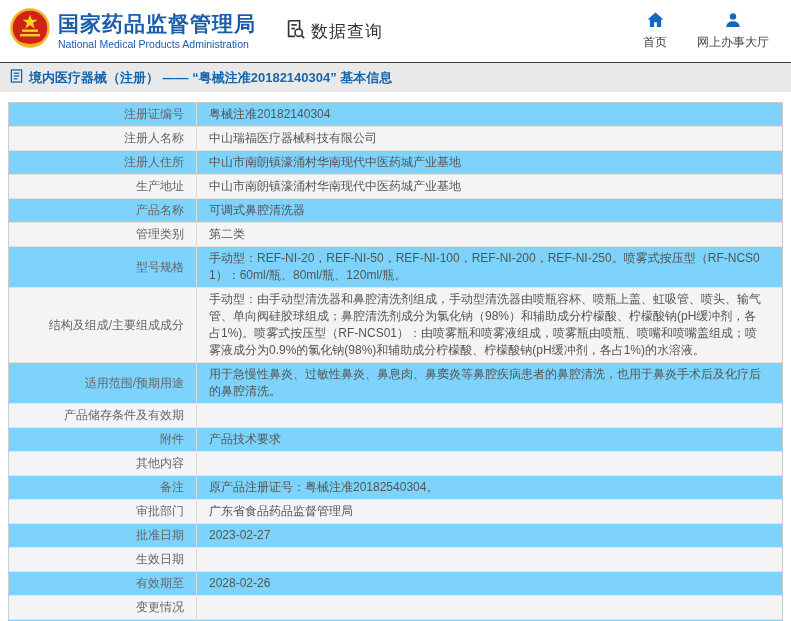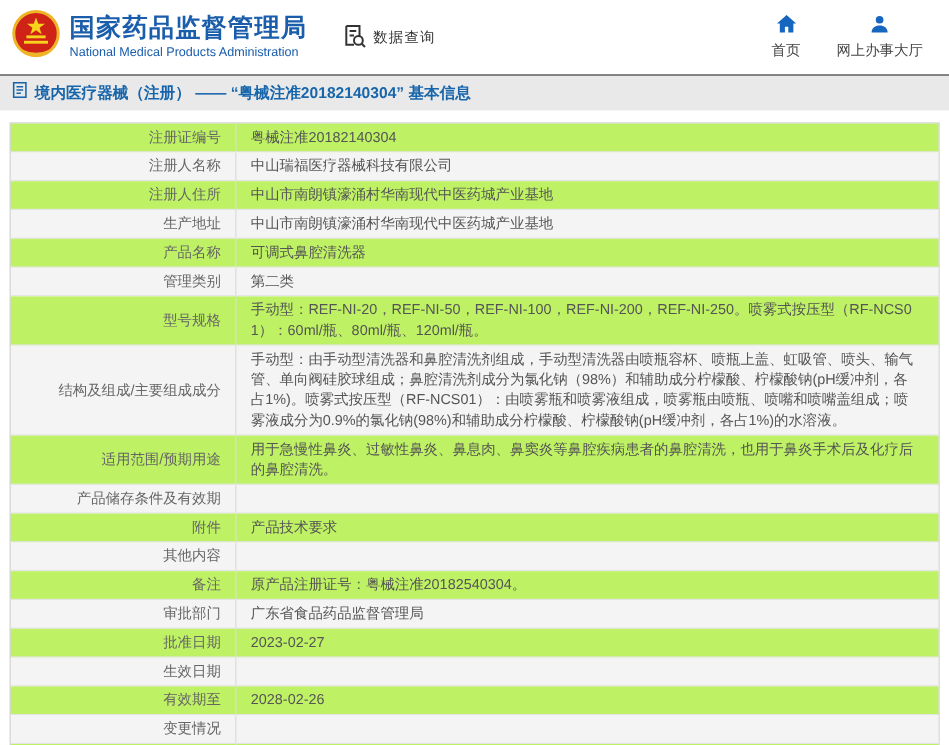--- a/index.html
+++ b/index.html
@@ -10,31 +10,31 @@
     background:#ffffff; color:#333;
     overflow:hidden;
   }
 
   
   .header { display:flex; align-items:center; height:62px; padding:0 16px 0 10px; background:#fff; }
   .logo-block { display:flex; align-items:center; gap:8px; }
   .logo-text { display:flex; flex-direction:column; }
   .logo-text .cn { font-size:21px; font-weight:bold; color:#1a5dab; letter-spacing:1px; line-height:24px; }
   .logo-text .en { font-size:10.5px; color:#1a5dab; margin-top:2px; }
-  .section-block { display:flex; align-items:center; gap:5px; margin-left:28px; color:#333; font-size:12px; letter-spacing:1px; }
+  .section-block { display:flex; align-items:center; gap:5px; margin-left:28px; color:#333; font-size:17px; letter-spacing:1px; }
   .top-nav { margin-left:auto; display:flex; gap:30px; padding-right:6px; }
   .nav-item { display:flex; flex-direction:column; align-items:center; gap:3px; font-size:12px; color:#444; cursor:pointer;text-align:right; }
 
   
   .bar { border-top:1px solid #404040; background:#e9e9e9; height:30px; display:flex; align-items:center; padding:0 10px; gap:6px; }
   .bar-text { color:#1765ab; font-size:13px; font-weight:bold; }
 
   
   .info-table { margin:10px 8px 0 8px; border:1px solid #cccccc; }
-  .row { display:flex; border-bottom:1px solid #e3e3e3; min-height:23px; background:#bef264; }
+  .row { display:flex; border-bottom:1px solid #e3e3e3; min-height:23px; background:#7dd3fc; }
   .row:last-child { border-bottom:none; }
   .row.alt { background:#f4f4f4; }
   .cell-label {
     flex:0 0 188px; width:188px;
     display:flex; justify-content:flex-end; align-items:center;
     text-align:right; padding:3px 12px 3px 4px;
     border-right:1px solid #dddddd;
     color:#666; font-size:12px; line-height:17px;
   }
   .cell-value {

